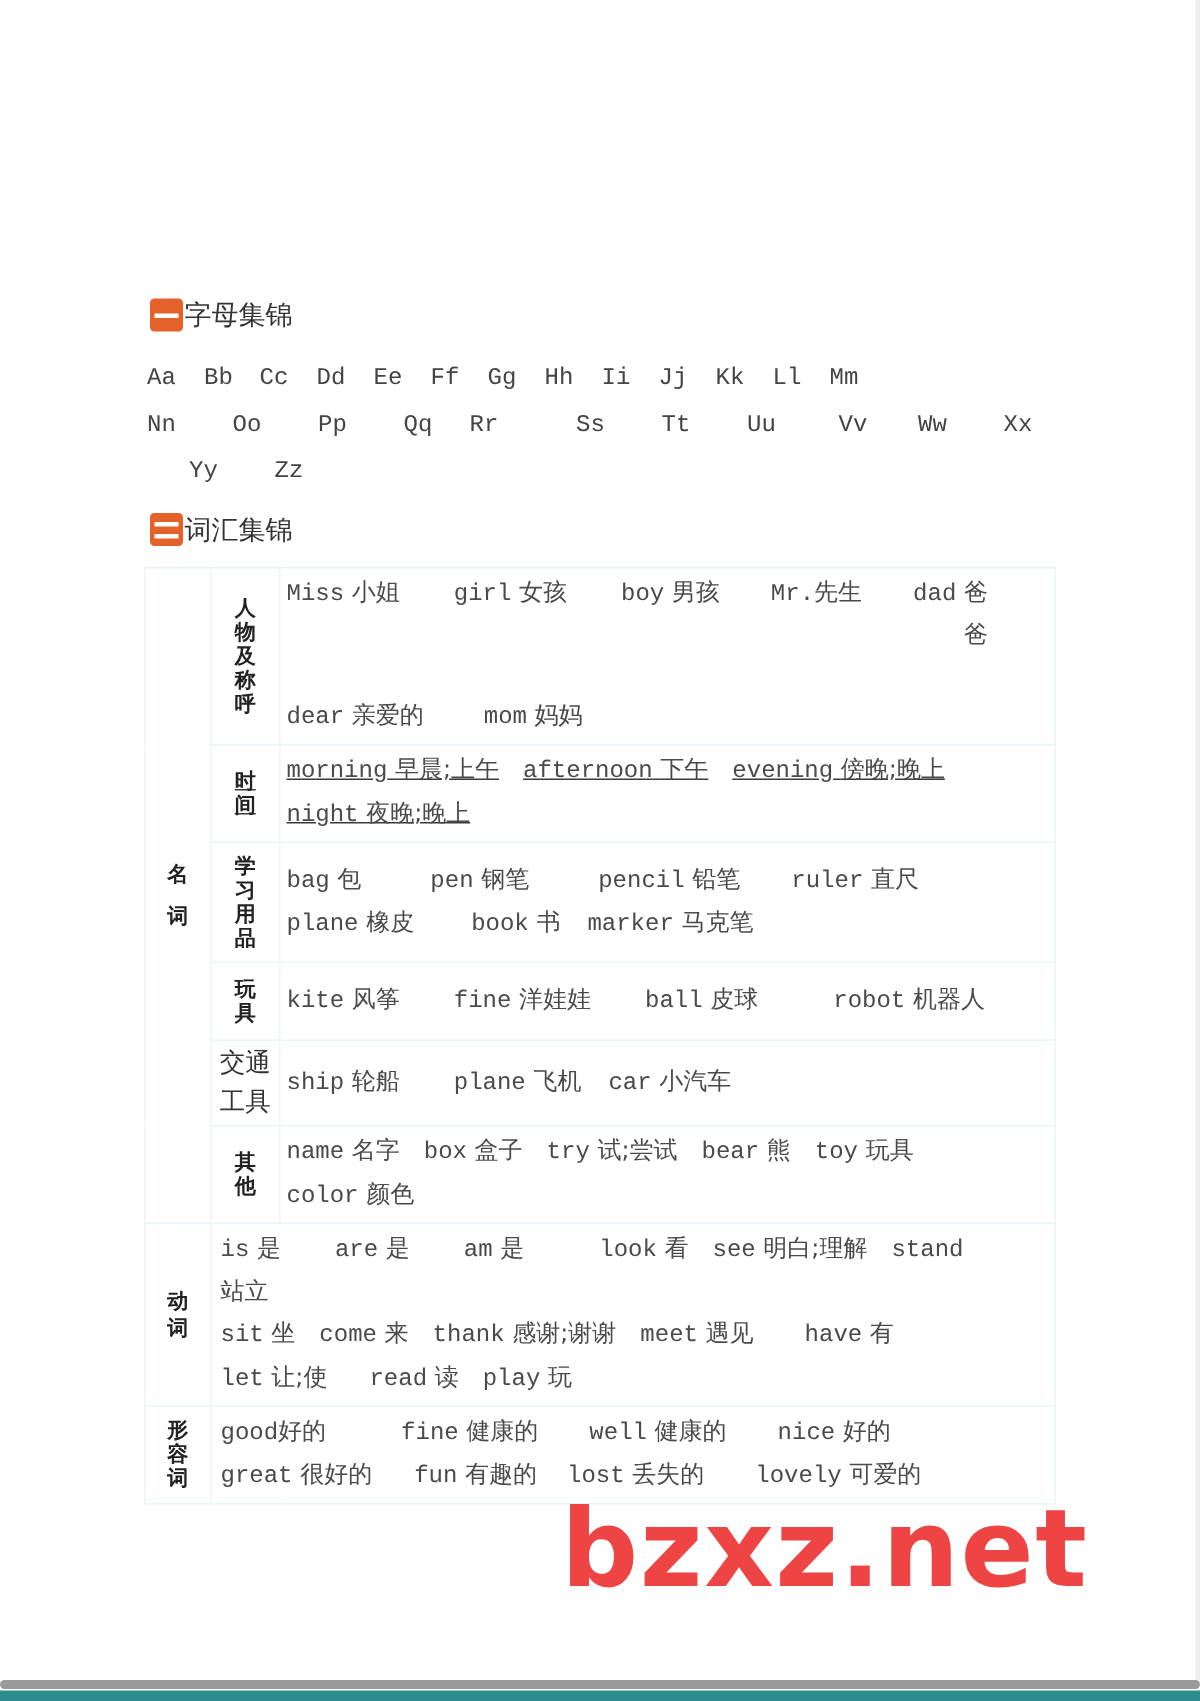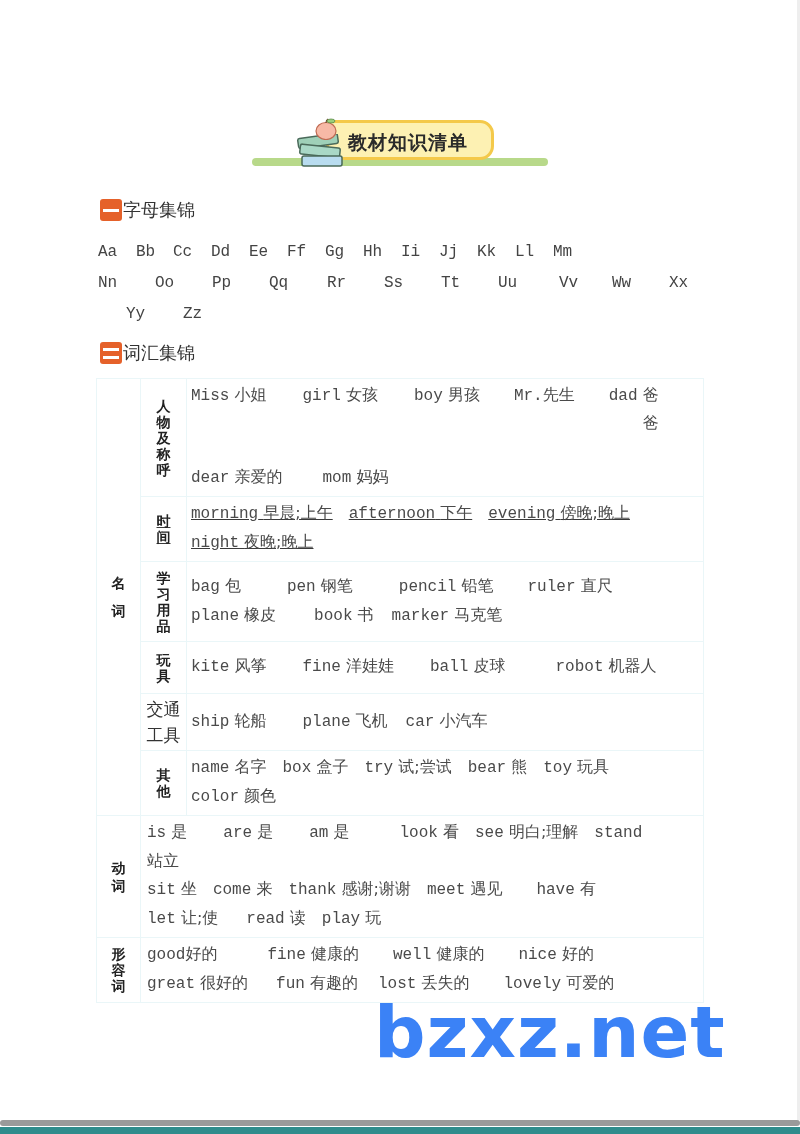--- a/index.html
+++ b/index.html
@@ -31,46 +31,31 @@
   .vocab { position: absolute; left: 96px; top: 378px; width: 608px; border-collapse: collapse; }
   .vocab td { border: 1px solid #eaf6f8; vertical-align: middle; }
   .cat { width: 44px; text-align: center; font-family: "DejaVu Sans", sans-serif; font-weight: bold; font-size: 14px; color: #222; line-height: 18px; }
   .sub { width: 46px; text-align: center; font-family: "DejaVu Sans", sans-serif; font-weight: bold; font-size: 14px; color: #222; line-height: 16px; padding: 2px 0; margin-top: 36px; }
   .sub.plain { font-weight: normal; font-size: 17px; line-height: 26px; color: #333; }
   .words { padding: 2px 6px 4px 4px; font-size: 16px; line-height: 28px; color: #444; }
   .w { font-family: "Liberation Mono", monospace; color: #4a4a4a; }
   .m { font-family: "DejaVu Sans", sans-serif; color: #4a4a4a; }
   .line { white-space: nowrap; }
 
-  .watermark { position: absolute; left: 374px; top: 990px; font-family: "DejaVu Sans", sans-serif; font-weight: bold; font-size: 72px; color: #3b82f6; letter-spacing: 1px; }
+  .watermark { position: absolute; left: 374px; top: 990px; font-family: "DejaVu Sans", sans-serif; font-weight: bold; font-size: 72px; color: #ef4444; letter-spacing: 1px; }
 
   .scrollbar { position: absolute; left: 0; top: 1120px; width: 800px; height: 6px; background: #9a9a9a; border-radius: 3px; }
   .bottom-strip { position: absolute; left: 0; top: 1127px; width: 800px; height: 7px; background: #2f8c8c; }
   .right-edge { position: absolute; left: 797px; top: 0; width: 3px; height: 1120px; background: #eeeeee; }
 </style>
 </head>
 <body>
 
 <div class="page">
 
-  <div class="banner">
-    <div class="ground"></div>
-    <div class="tag"></div>
-    <svg class="books" viewBox="0 0 50 34">
-      <rect x="2" y="2" width="40" height="10" rx="2" fill="#9fd0b8" stroke="#4a6a5a" stroke-width="1.5" transform="rotate(-8 22 7)"></rect>
-      <rect x="4" y="12" width="40" height="10" rx="2" fill="#a9d8c6" stroke="#4a6a5a" stroke-width="1.5" transform="rotate(6 24 17)"></rect>
-      <rect x="6" y="22" width="40" height="10" rx="2" fill="#b8dcef" stroke="#4a6a5a" stroke-width="1.5"></rect>
-    </svg>
-    <svg class="apple" viewBox="0 0 24 22">
-      <ellipse cx="12" cy="13" rx="10" ry="8.5" fill="#f7b9a6" stroke="#c06a52" stroke-width="1.2"></ellipse>
-      <path d="M12 5 Q12 2 14 1" stroke="#6a4a2a" stroke-width="1.2" fill="none"></path>
-      <ellipse cx="17" cy="3" rx="4" ry="2" fill="#9ccf7a" stroke="#5a8a4a" stroke-width="0.8"></ellipse>
-    </svg>
-    <div class="title">教材知识清单</div>
-  </div>
 
   <div class="section-head" style="top:198px;">
     <span class="num-badge">
         <span class="bar"></span>
       </span>
     <span class="section-title">字母集锦</span>
   </div>
 
   <div class="alpha-row" style="top:243px;">
     <span style="left:0px">Aa</span>
@@ -85,21 +70,21 @@
     <span style="left:341px">Jj</span>
     <span style="left:379px">Kk</span>
     <span style="left:417px">Ll</span>
     <span style="left:455px">Mm</span>
   </div>
   <div class="alpha-row" style="top:274px;">
     <span style="left:0px">Nn</span>
     <span style="left:57px">Oo</span>
     <span style="left:114px">Pp</span>
     <span style="left:171px">Qq</span>
-    <span style="left:229px">Rr</span>
+    <span style="left:215px">Rr</span>
     <span style="left:286px">Ss</span>
     <span style="left:343px">Tt</span>
     <span style="left:400px">Uu</span>
     <span style="left:461px">Vv</span>
     <span style="left:514px">Ww</span>
     <span style="left:571px">Xx</span>
   </div>
   <div class="alpha-row" style="top:305px;">
     <span style="left:28px">Yy</span>
     <span style="left:85px">Zz</span>

